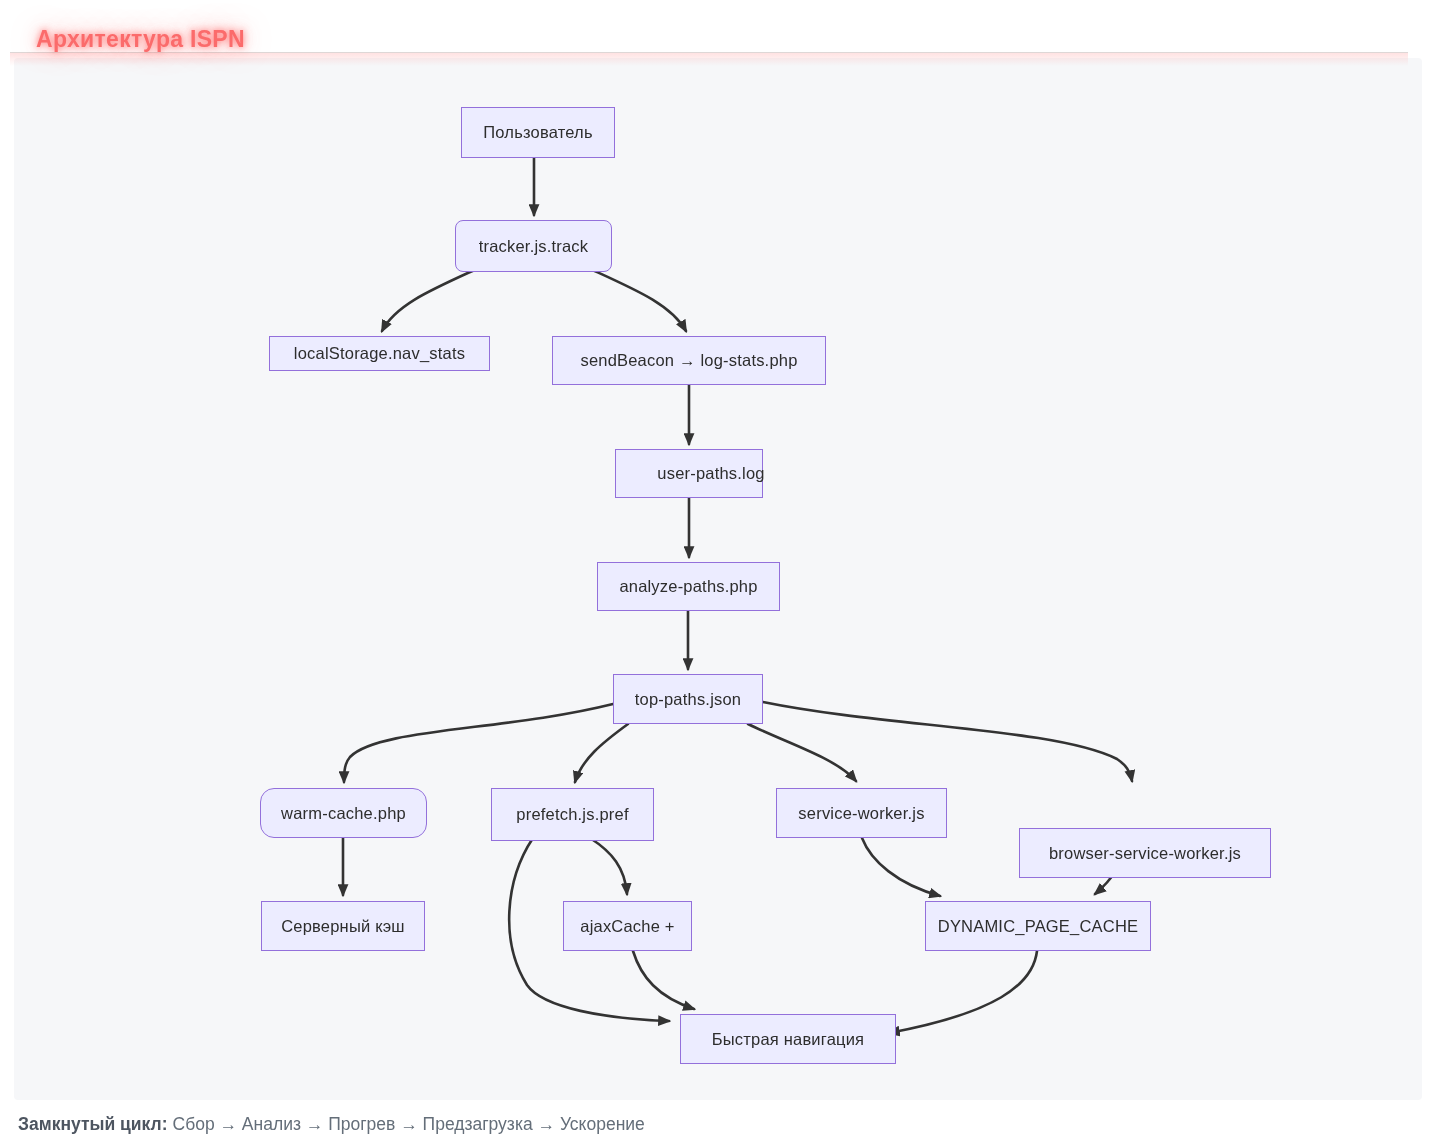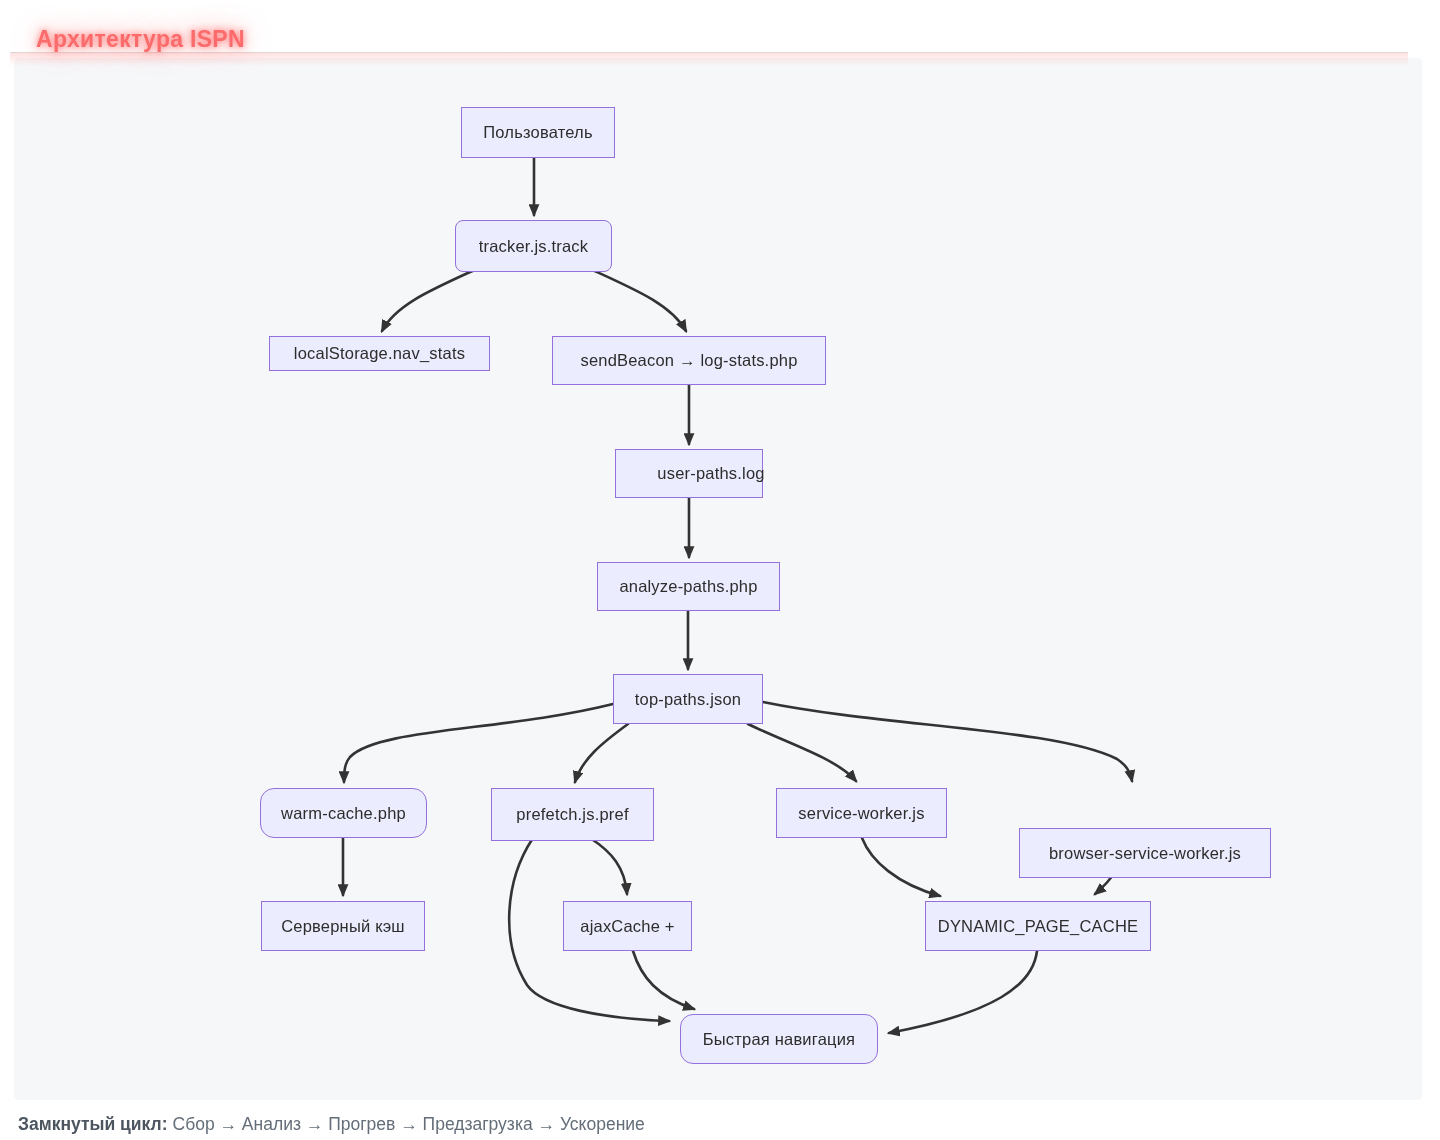--- a/index.html
+++ b/index.html
@@ -85,17 +85,17 @@
 <div class="node" style="left:615px; top:449px; width:148px; height:49px;padding-left:44px;">user-paths.log</div>
 <div class="node" style="left:597px; top:562px; width:183px; height:49px;">analyze-paths.php</div>
 <div class="node" style="left:613px; top:674px; width:150px; height:50px;">top-paths.json</div>
 <div class="node" style="left:260px; top:788px; width:167px; height:50px;border-radius:14px;">warm-cache.php</div>
 <div class="node" style="left:491px; top:788px; width:163px; height:53px;">prefetch.js.pref</div>
 <div class="node" style="left:776px; top:788px; width:171px; height:50px;">service-worker.js</div>
 <div class="node" style="left:1009px; top:828px; width:252px; height:50px;margin-left:10px;">browser-service-worker.js</div>
 <div class="node" style="left:261px; top:901px; width:164px; height:50px;">Серверный кэш</div>
 <div class="node" style="left:563px; top:901px; width:129px; height:50px;">ajaxCache +</div>
 <div class="node" style="left:925px; top:901px; width:226px; height:50px;">DYNAMIC_PAGE_CACHE</div>
-<div class="node" style="left:680px; top:1014px; width:198px; height:50px;border-radius:13px;">Быстрая навигация</div>
+<div class="node" style="left:680px; top:1014px; width:216px; height:50px;">Быстрая навигация</div>
 
 <p class="footer">
   <span class="lbl">Замкнутый цикл:</span><span>Сбор → Анализ → Прогрев → Предзагрузка → Ускорение</span>
 </p>
 
 </body></html>

